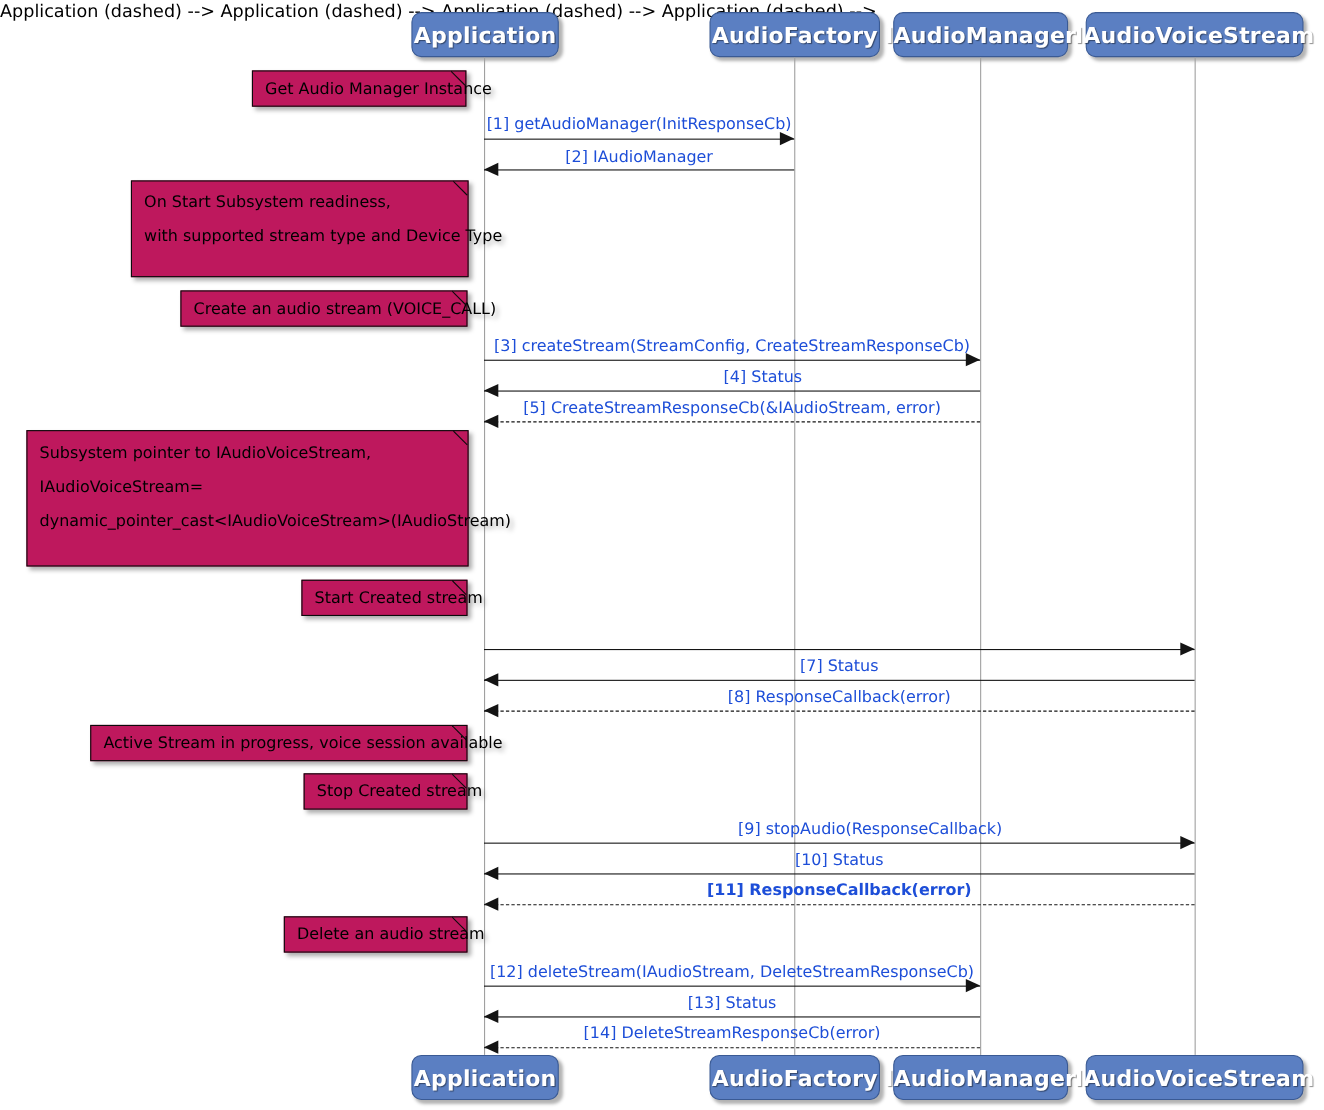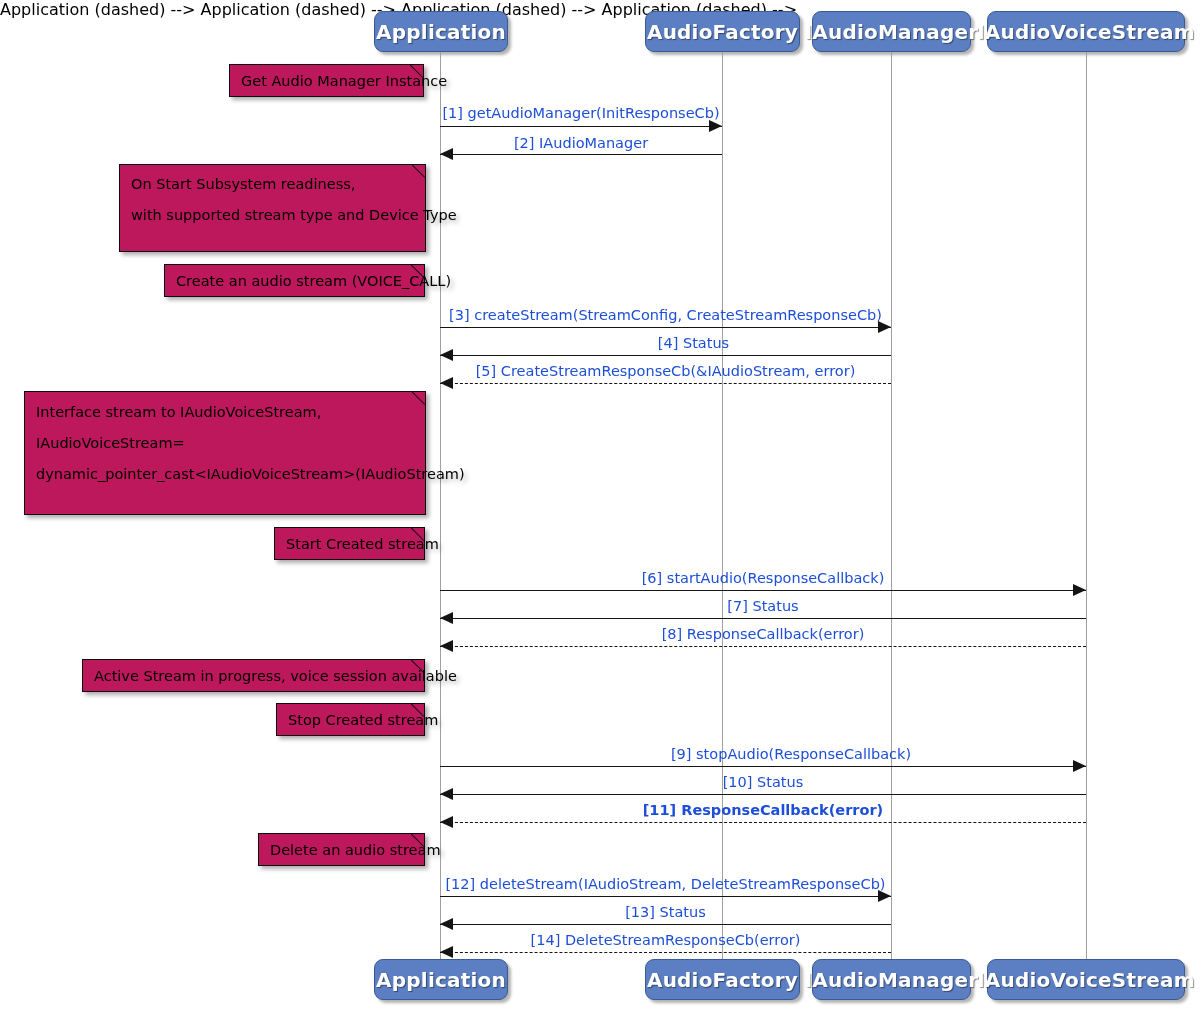--- a/index.html
+++ b/index.html
@@ -142,21 +142,21 @@
     <span class="note-line">with supported stream type and Device Type</span>
   </div>
 
   <div class="note compact" style="left:164px; top:264px; width:261px; height:33px;">
     <span class="foldline"></span>
     <span class="note-line">Create an audio stream (VOICE_CALL)</span>
   </div>
 
   <div class="note" style="left:24px; top:391px; width:402px; height:124px; padding-top:13px;">
     <span class="foldline"></span>
-    <span class="note-line">Interface stream to IAudioVoiceStream,</span>
+    <span class="note-line">Subsystem pointer to IAudioVoiceStream,</span>
     <span class="note-line">IAudioVoiceStream=</span>
     <span class="note-line">dynamic_pointer_cast&lt;IAudioVoiceStream&gt;(IAudioStream)</span>
   </div>
 
   <div class="note compact" style="left:274px; top:527px; width:151px; height:33px;">
     <span class="foldline"></span>
     <span class="note-line">Start Created stream</span>
   </div>
 
   <div class="note compact" style="left:82px; top:659px; width:343px; height:33px;">
@@ -195,21 +195,20 @@
   <div class="msg-label" style="left:440px; top:335px; width:451px;margin-left:28px;">[4] Status</div>
   <div class="msg-line" style="left:440px; top:355px; width:451px;"></div>
   <div class="arrowhead left" style="left:440px; top:349px;"></div>
 
    Application (dashed) --&gt;
   <div class="msg-label" style="left:440px; top:363px; width:451px;">[5] CreateStreamResponseCb(&amp;IAudioStream, error)</div>
   <div class="msg-line dashed" style="left:440px; top:383px; width:451px;"></div>
   <div class="arrowhead left" style="left:440px; top:377px;"></div>
 
   
-  <div class="msg-label" style="left:440px; top:570px; width:646px;">[6] startAudio(ResponseCallback)</div>
   <div class="msg-line" style="left:440px; top:590px; width:646px;"></div>
   <div class="arrowhead right" style="left:1073px; top:584px;"></div>
 
   
   <div class="msg-label" style="left:440px; top:598px; width:646px;">[7] Status</div>
   <div class="msg-line" style="left:440px; top:618px; width:646px;"></div>
   <div class="arrowhead left" style="left:440px; top:612px;"></div>
 
    Application (dashed) --&gt;
   <div class="msg-label" style="left:440px; top:626px; width:646px;">[8] ResponseCallback(error)</div>

